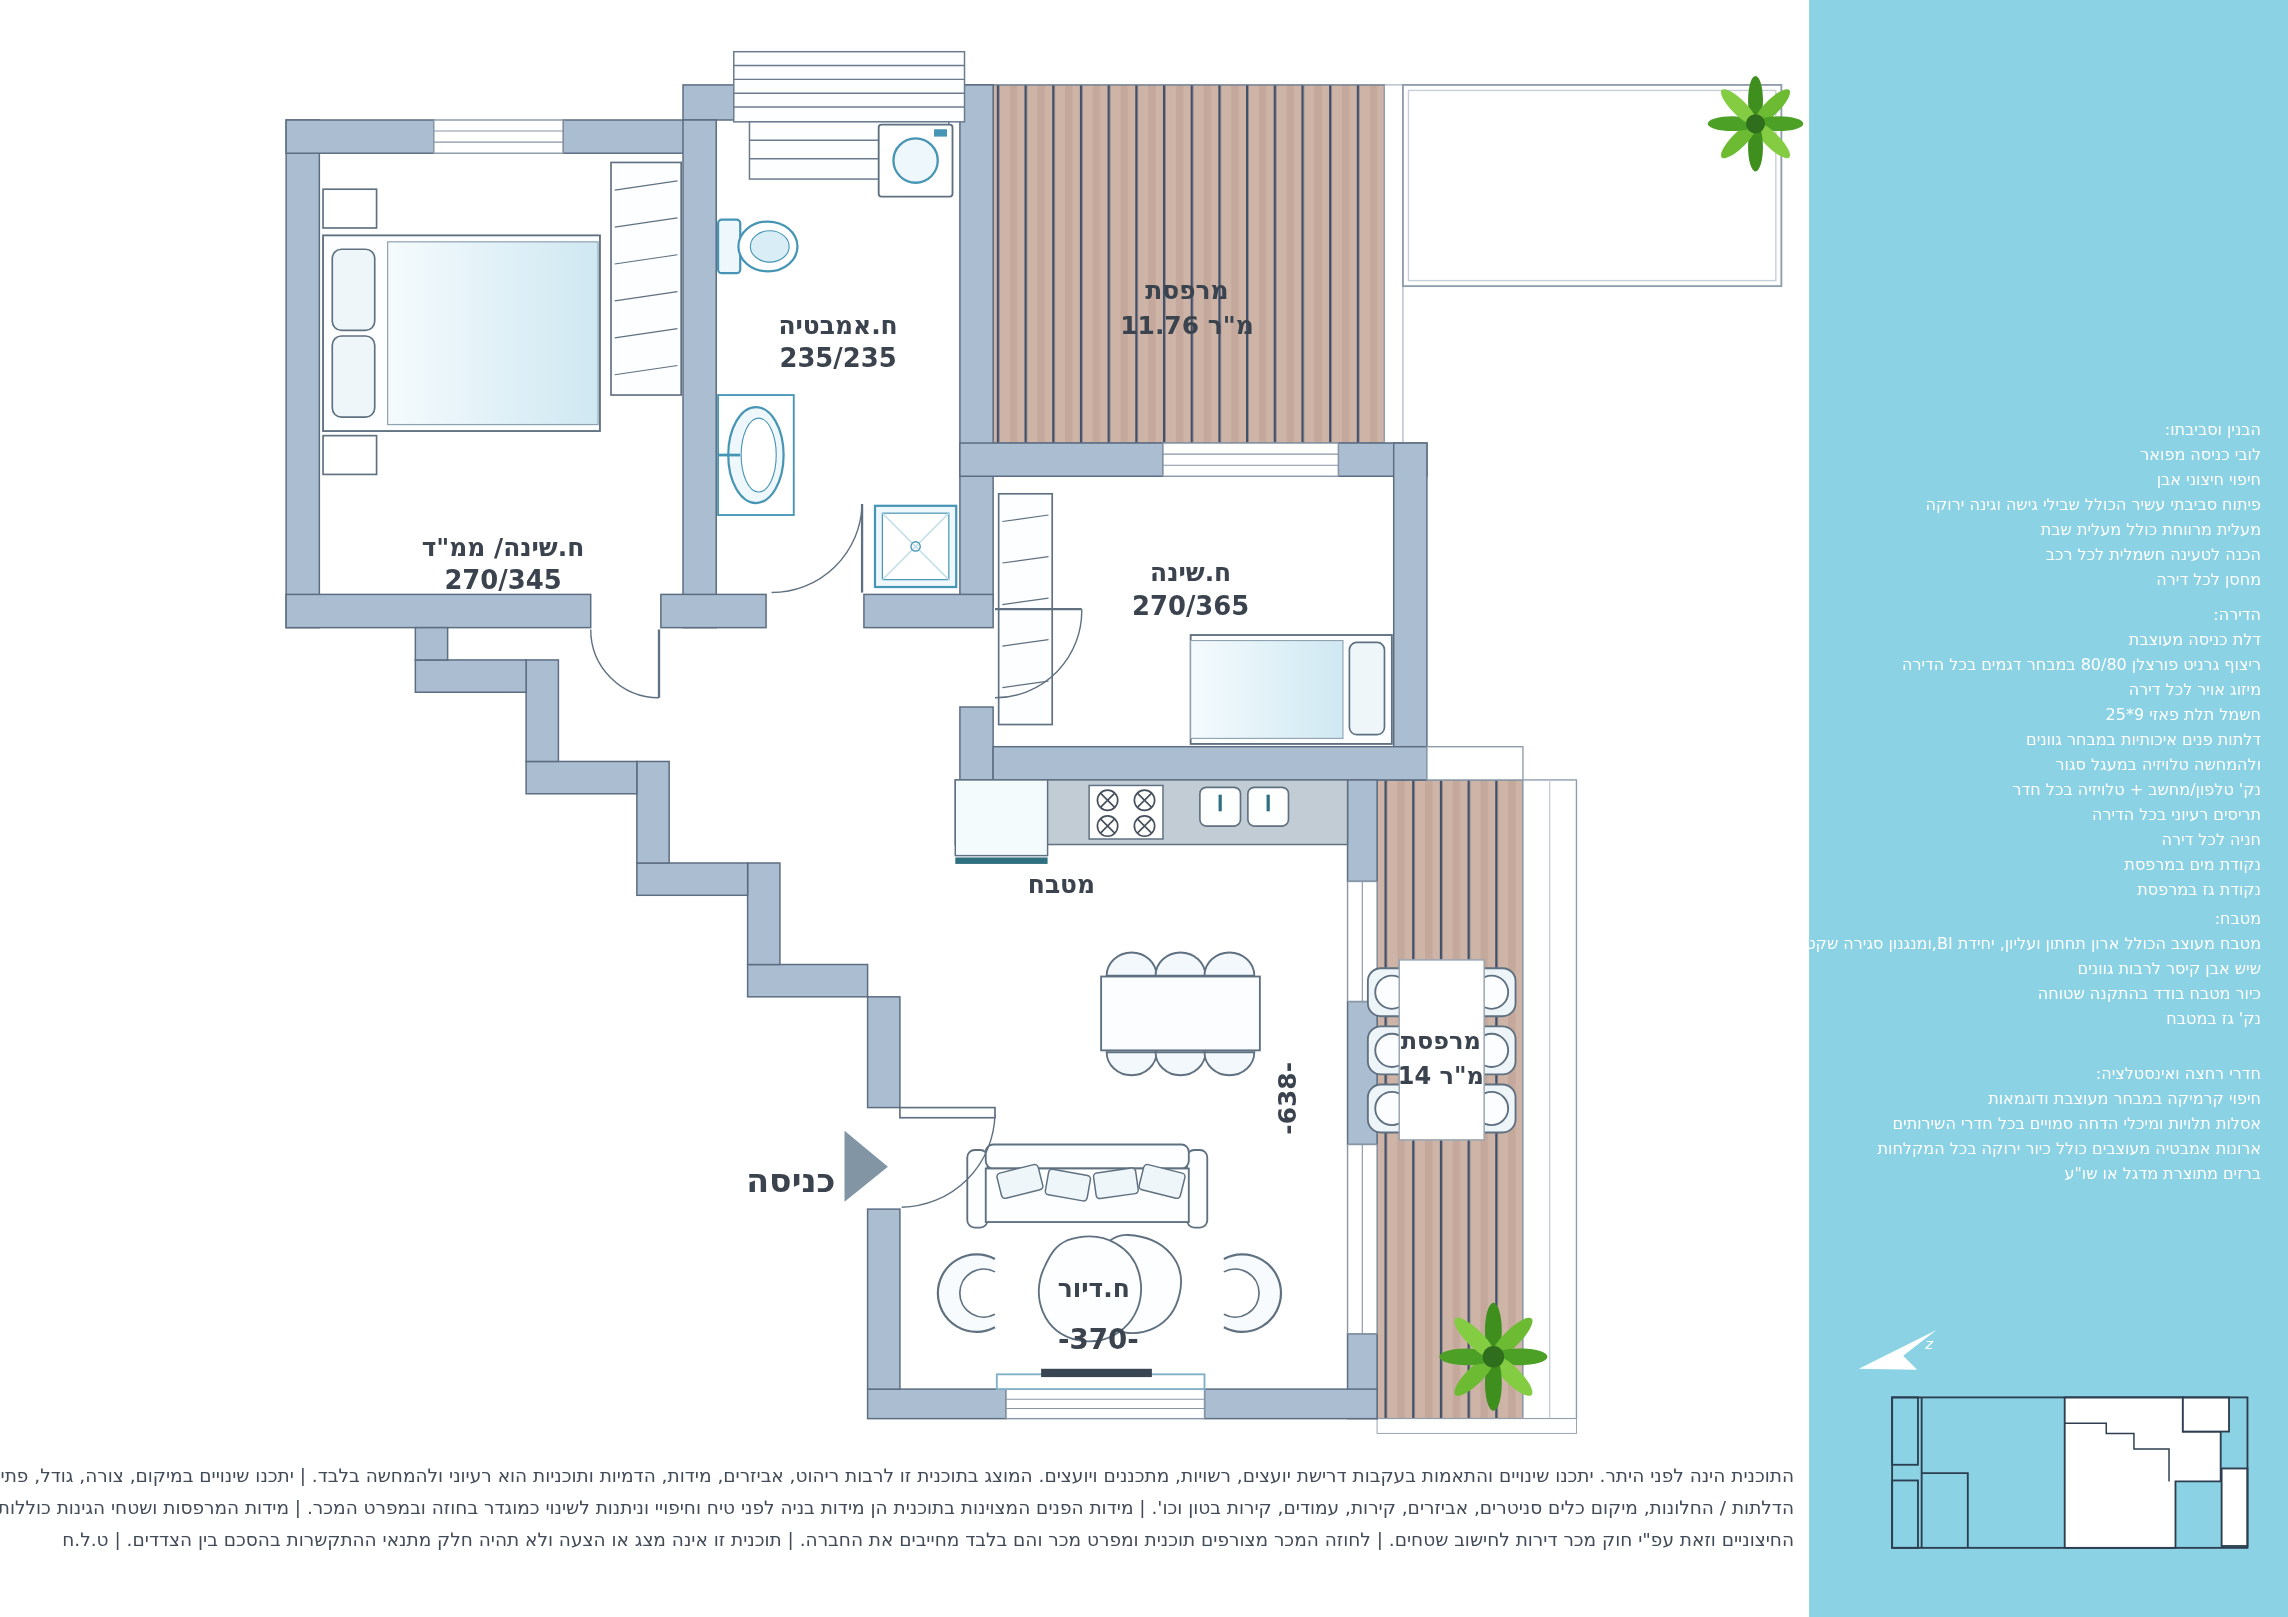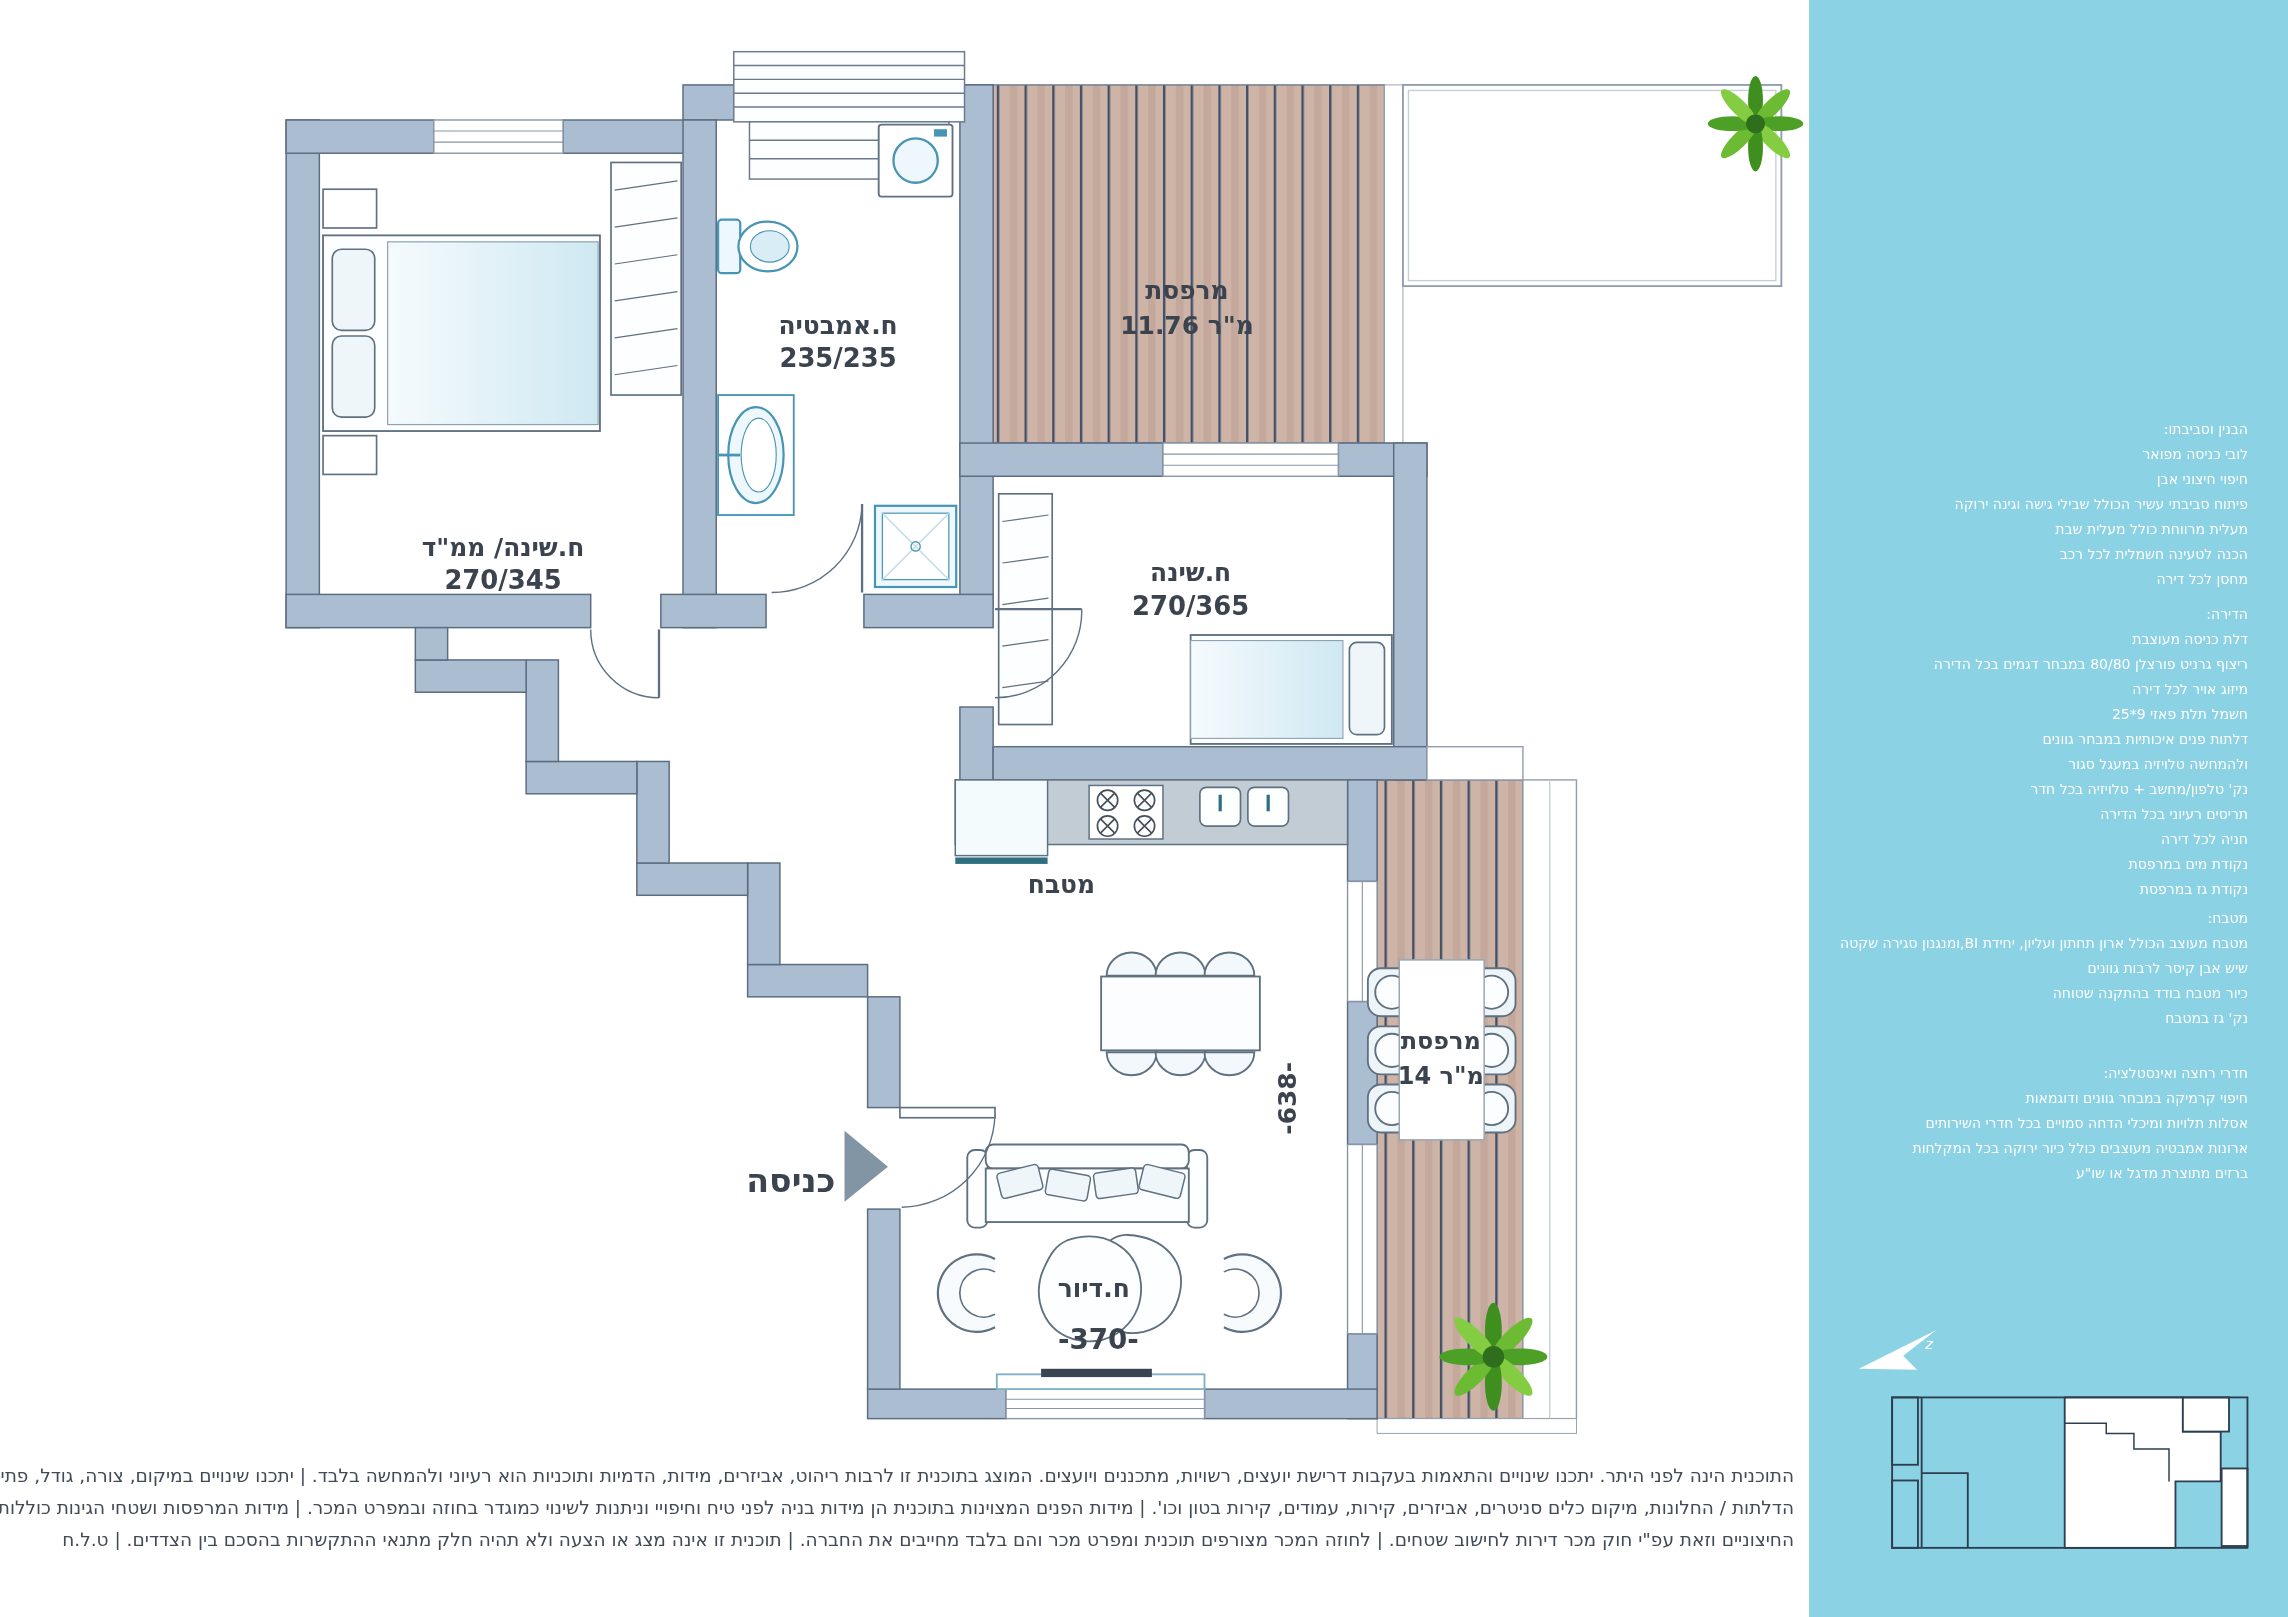--- a/index.html
+++ b/index.html
@@ -3,22 +3,22 @@
 <meta charset="utf-8">
 <style>
   html,body{margin:0;padding:0;}
   .page{position:relative;width:2289px;height:1618px;background:#ffffff;overflow:hidden;
         font-family:"DejaVu Sans",sans-serif;}
   svg{position:absolute;left:0;top:0;}
   .logo-wrap{position:absolute;right:26px;top:78px;direction:rtl;text-align:right;color:#2b3542;}
   .logo-title{font-size:92px;font-weight:bold;line-height:1;letter-spacing:-1.8px;}
   .logo-red{color:#e62d50;}
   .logo-sub{font-size:28px;letter-spacing:5.5px;margin-top:9.2px;color:#2b3542;}
-  .sb-block{position:absolute;right:41px;direction:rtl;text-align:right;color:#ffffff;
-            font-size:14px;line-height:25px;}
+  .sb-block{position:absolute;right:28px;direction:rtl;text-align:right;color:#ffffff;
+            font-size:16px;line-height:25px;}
   .sb-line{white-space:nowrap;}
   .disc{position:absolute;right:495px;top:1460px;direction:rtl;text-align:right;
         color:#414a57;font-size:18.5px;line-height:32px;}
   .disc div{white-space:nowrap;}
 </style>
 </head>
 <body>
 
 <div class="page">
 
@@ -332,21 +332,21 @@
 <div class="sb-block" style="top:906px">
   <div class="sb-line">מטבח:</div>
   <div class="sb-line">מטבח מעוצב הכולל ארון תחתון ועליון, יחידת BI,ומנגנון סגירה שקטה</div>
   <div class="sb-line">שיש אבן קיסר לרבות גוונים</div>
   <div class="sb-line">כיור מטבח בודד בהתקנה שטוחה</div>
   <div class="sb-line">נק' גז במטבח</div>
 </div>
 
 <div class="sb-block" style="top:1061px">
   <div class="sb-line">חדרי רחצה ואינסטלציה:</div>
-  <div class="sb-line">חיפוי קרמיקה במבחר גוונים ודוגמאות</div>
+  <div class="sb-line">חיפוי קרמיקה במבחר מעוצבת ודוגמאות</div>
   <div class="sb-line">אסלות תלויות ומיכלי הדחה סמויים בכל חדרי השירותים</div>
   <div class="sb-line">ארונות אמבטיה מעוצבים כולל כיור ירוקה בכל המקלחות</div>
   <div class="sb-line">ברזים מתוצרת מדגל או שו"ע</div>
 </div>
 
 <div class="disc">
   <div>התוכנית הינה לפני היתר. יתכנו שינויים והתאמות בעקבות דרישת יועצים, רשויות, מתכננים ויועצים. המוצג בתוכנית זו לרבות ריהוט, אביזרים, מידות, הדמיות ותוכניות הוא רעיוני ולהמחשה בלבד. | יתכנו שינויים במיקום, צורה, גודל, פתיחה וחלוקת של</div>
   <div>הדלתות / החלונות, מיקום כלים סניטרים, אביזרים, קירות, עמודים, קירות בטון וכו'. | מידות הפנים המצוינות בתוכנית הן מידות בניה לפני טיח וחיפויי וניתנות לשינוי כמוגדר בחוזה ובמפרט המכר. | מידות המרפסות ושטחי הגינות כוללות את המעקות</div>
   <div>החיצוניים וזאת עפ"י חוק מכר דירות לחישוב שטחים. | לחוזה המכר מצורפים תוכנית ומפרט מכר והם בלבד מחייבים את החברה. | תוכנית זו אינה מצג או הצעה ולא תהיה חלק מתנאי ההתקשרות בהסכם בין הצדדים. | ט.ל.ח</div>
 </div>

